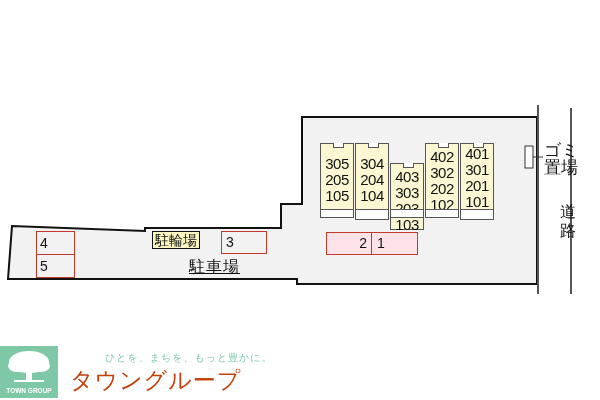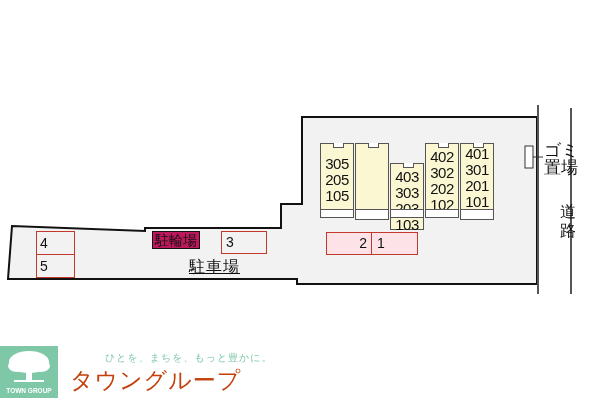--- a/index.html
+++ b/index.html
@@ -30,20 +30,25 @@
   <div class="unit" style="left:320px;">
     <div class="notch"></div>
     <div class="nums" style="top:12px;">
       <div>305</div>
       <div>205</div>
       <div>105</div>
     </div>
   </div>
   <div class="unit" style="left:355px;">
     <div class="notch"></div>
+    <div class="nums" style="top:12px;">
+      <div>304</div>
+      <div>204</div>
+      <div>104</div>
+    </div>
   </div>
   <div class="unit" style="left:390px;margin-top:20px;">
     <div class="notch"></div>
     <div class="nums" style="top:5px;">
       <div>403</div>
       <div>303</div>
       <div>203</div>
       <div>103</div>
     </div>
   </div>
@@ -82,21 +87,21 @@
 <div class="park" style="left:221px;top:231px;width:46px;height:23px;padding-left:4px;line-height:20px;">
   <span>3</span>
 </div>
 <div class="park" style="left:36px;top:231px;width:39px;height:24px;padding-left:3px;line-height:22px;">
   <span>4</span>
 </div>
 <div class="park" style="left:36px;top:254px;width:39px;height:24px;padding-left:3px;line-height:22px;">
   <span>5</span>
 </div>
 
-<div class="abs jp" style="left:152px;top:231px;border:1.5px solid #111;padding:0 2px;font-size:14px;line-height:16px;background:#be185d;">駐輪場</div>
+<div class="abs jp" style="left:152px;top:231px;border:1.5px solid #111;padding:0 2px;font-size:14px;line-height:16px;background:#fef9c3;">駐輪場</div>
 <div class="abs jp" style="left:189px;top:257px;font-size:16px;line-height:20px;letter-spacing:1px;text-decoration:underline;">駐車場</div>
 <div class="abs jp" style="left:544px;top:142px;font-size:17px;line-height:17px;">
   <div>ゴミ</div>
   <div>置場</div>
 </div>
 <div class="abs jp" style="left:560px;top:202px;font-size:16px;line-height:19px;">
   <div>道</div>
   <div>路</div>
 </div>
 

